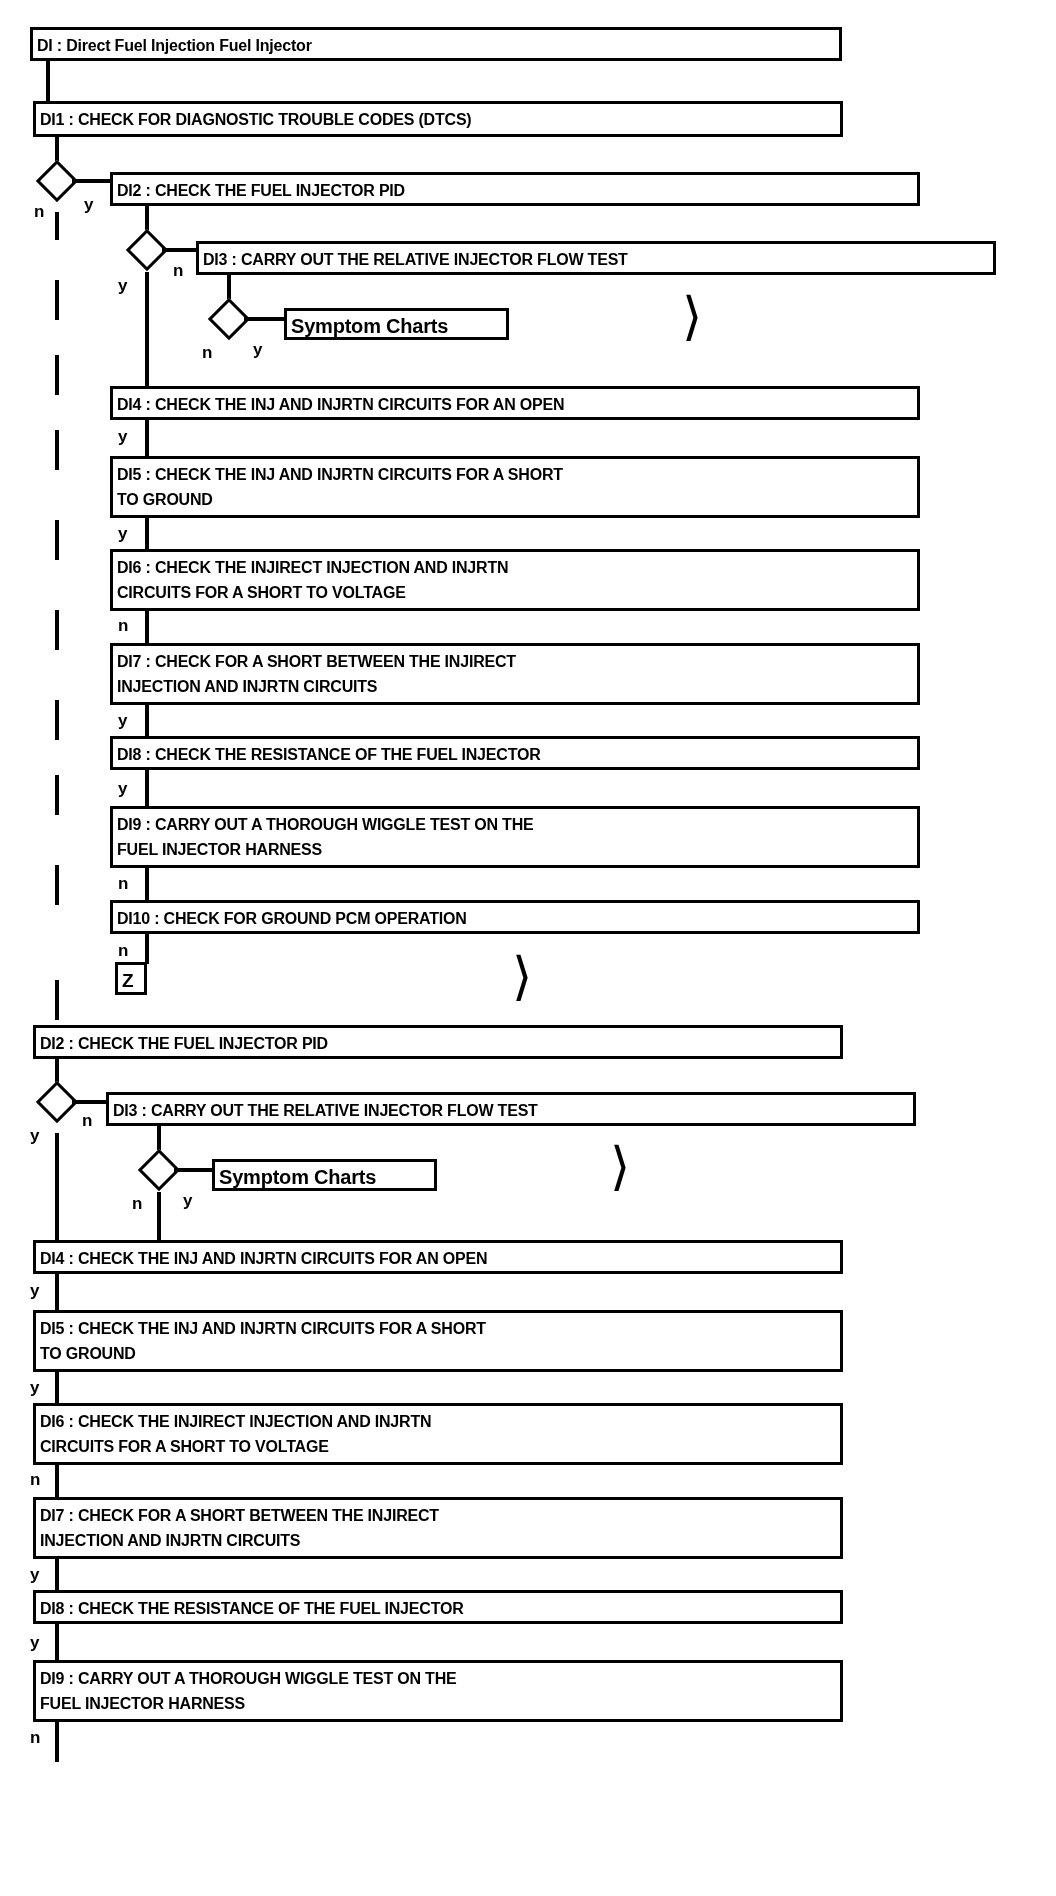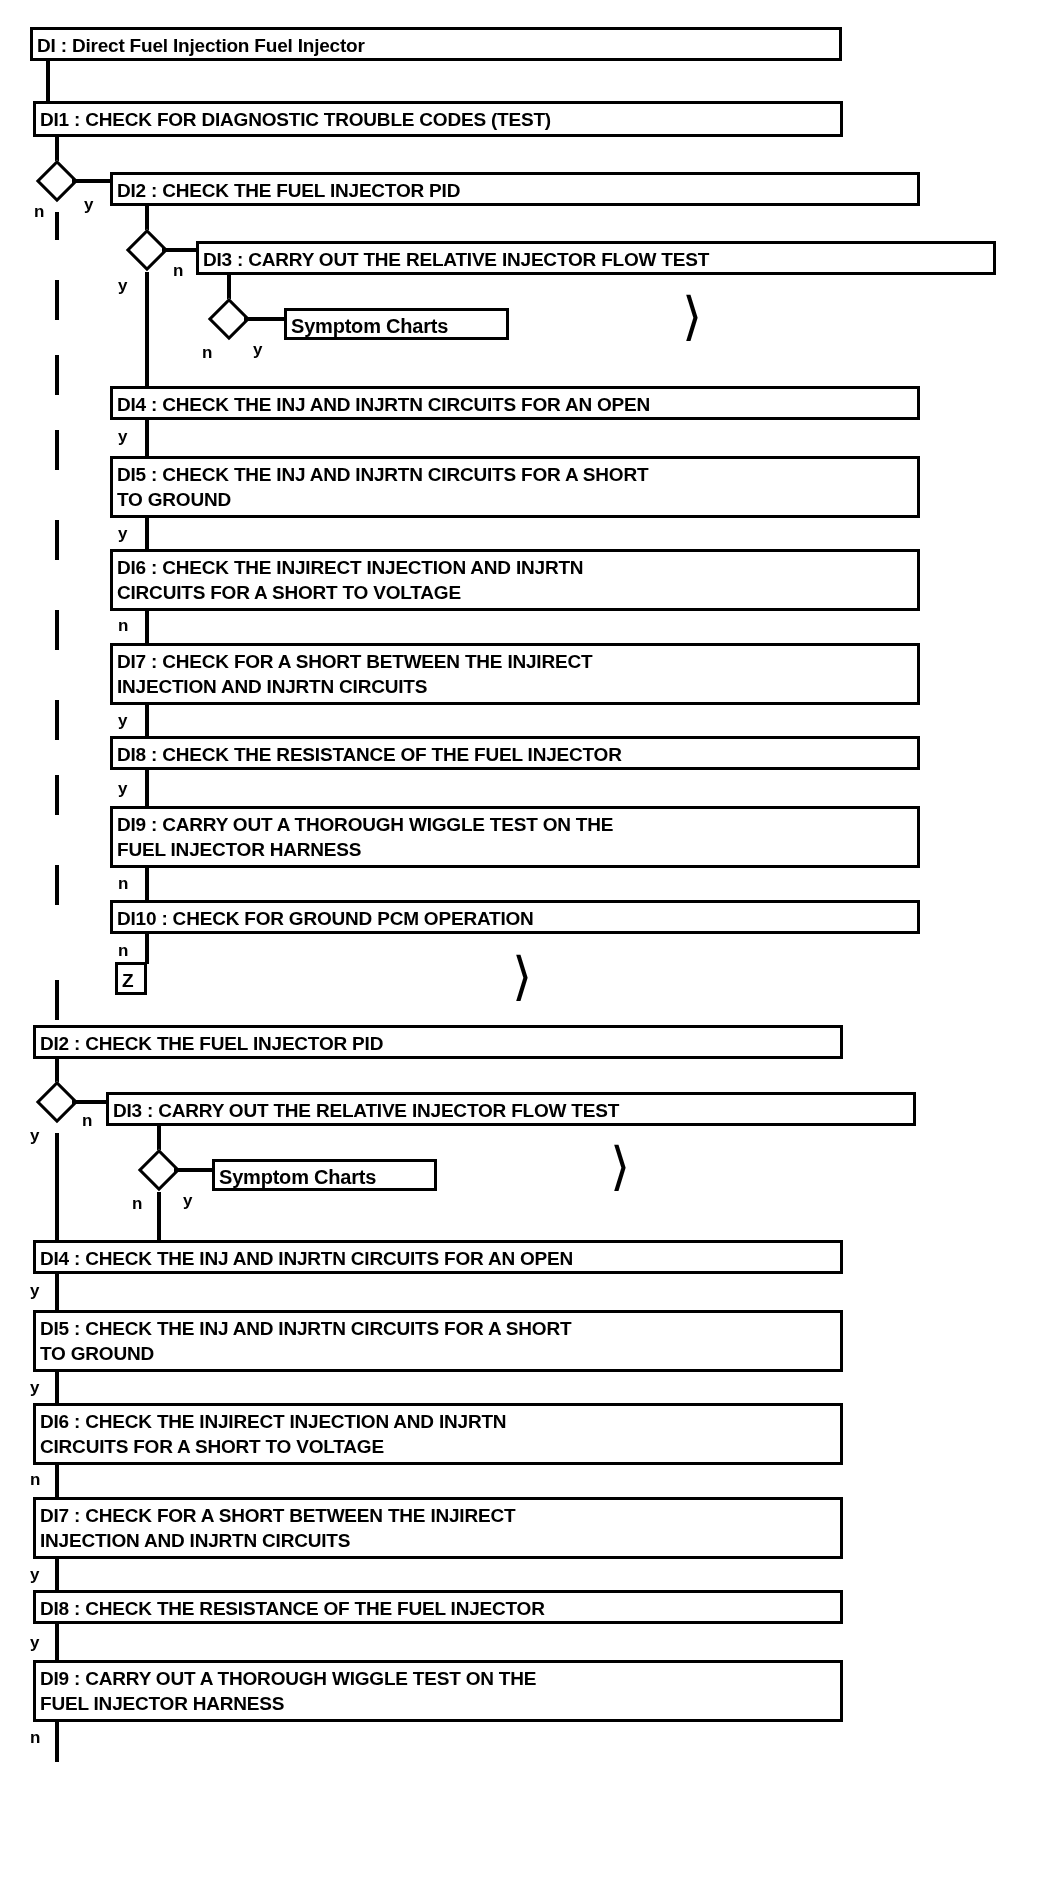--- a/index.html
+++ b/index.html
@@ -21,21 +21,21 @@
     width: 1056px;
     height: 1896px;
   }
   .node {
     position: absolute;
     box-sizing: border-box;
     border: 3px solid #000000;
     background: #ffffff;
     color: #000000;
     font-weight: bold;
-    font-size: 19px;
+    font-size: 16px;
     line-height: 25px;
     padding: 3px 2px 3px 4px;
     white-space: pre-line;
     letter-spacing: -0.2px;
   }
   .vline {
     position: absolute;
     background: #000000;
     width: 4px;
   }
@@ -69,21 +69,21 @@
 </style>
 </head>
 <body>
 
 <div id="canvas">
 
   <div class="node" style="left:30px; top:27px; width:812px; height:34px;">DI : Direct Fuel Injection Fuel Injector</div>
 
   <div class="vline" style="left:46px; top:61px; height:42px;"></div>
 
-  <div class="node" style="left:33px; top:101px; width:810px; height:36px;">DI1 : CHECK FOR DIAGNOSTIC TROUBLE CODES (TEST)</div>
+  <div class="node" style="left:33px; top:101px; width:810px; height:36px;">DI1 : CHECK FOR DIAGNOSTIC TROUBLE CODES (DTCS)</div>
 
   <div class="vline" style="left:55px; top:137px; height:24px;"></div>
 
   <div class="diamond" style="left:42px; top:166px; width:30px; height:30px;"></div>
   <div class="lbl" style="left:34px; top:203px;">n</div>
   <div class="lbl" style="left:84px; top:196px;">y</div>
 
   <div class="hline" style="left:72px; top:179px; width:38px;"></div>
 
   <div class="node" style="left:110px; top:172px; width:810px; height:34px;">DI2 : CHECK THE FUEL INJECTOR PID</div>

